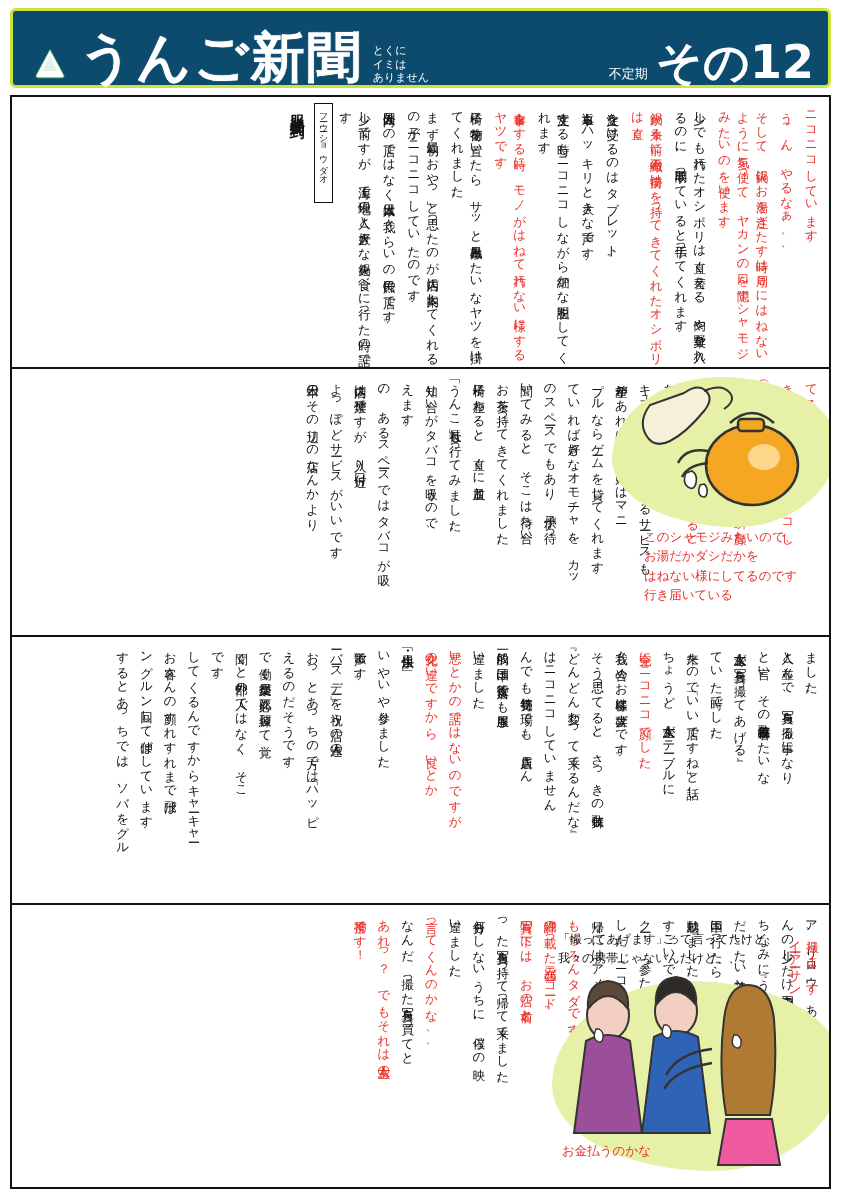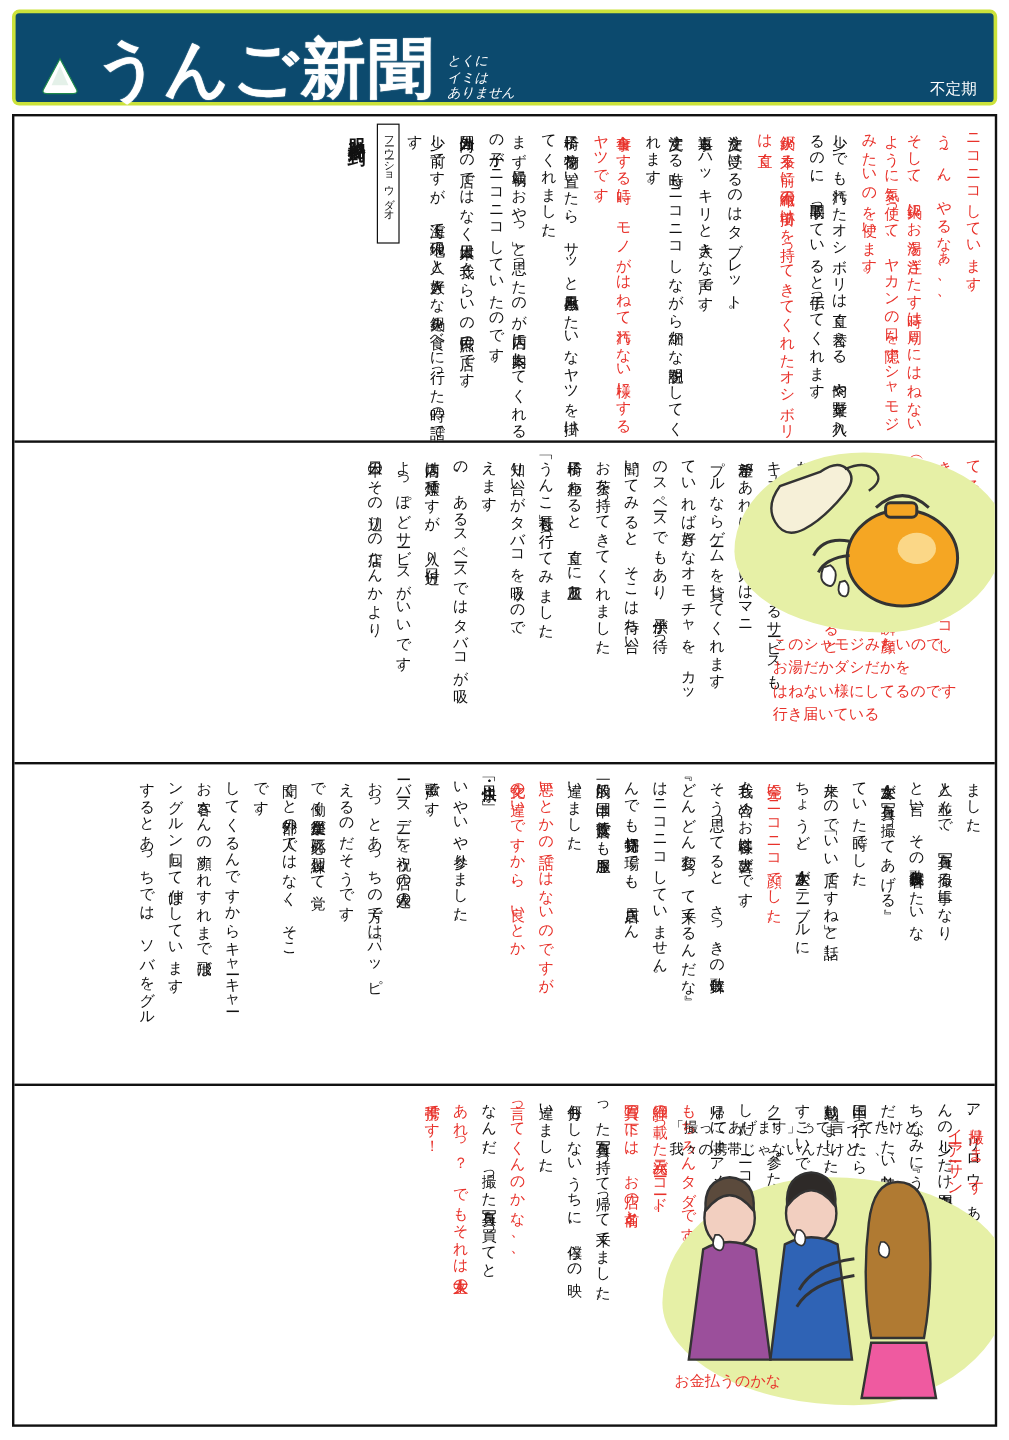--- a/index.html
+++ b/index.html
@@ -39,21 +39,20 @@
     white-space:nowrap;
     text-shadow:0 0 1px #fff;
   }
   .mast-sub{
     color:#ffffff;
     font-size:11px;
     line-height:1.25;
     margin-left:10px;
     margin-top:14px;
     white-space:nowrap;
-    font-style:italic;
   }
   .mast-irreg{
     color:#ffffff;
     font-size:13px;
     margin-left:14px;
     margin-top:-22px;
     white-space:nowrap;
   }
   .mast-issue{
     color:#ffffff;
@@ -174,20 +173,21 @@
       </svg>
     </div>
     <div class="mast-title">うんご新聞</div>
     <div class="mast-sub" style="white-space:pre-line;">とくに
 イミは
 ありません</div>
     <div class="mast-right">
       <div class="mast-col">
         <div class="mast-irreg" style="margin-top:0;margin-bottom:2px;margin-left:4px;">不定期</div>
       </div>
+      <div class="mast-issue">その12</div>
     </div>
   </div>
 
   <div class="frame">
 
     <div class="band band1">
       <div class="vcols" style="gap:1px;">
         <div class="lead-label">服務周到</div>
         <div class="boxed" style="font-size:9px;letter-spacing:0;height:92px;">フーウーショウダオ</div>
         <div class="vcol black">少し前ですが、上海で現地の人と大好きな火鍋を食べに行った時の話です。</div>

